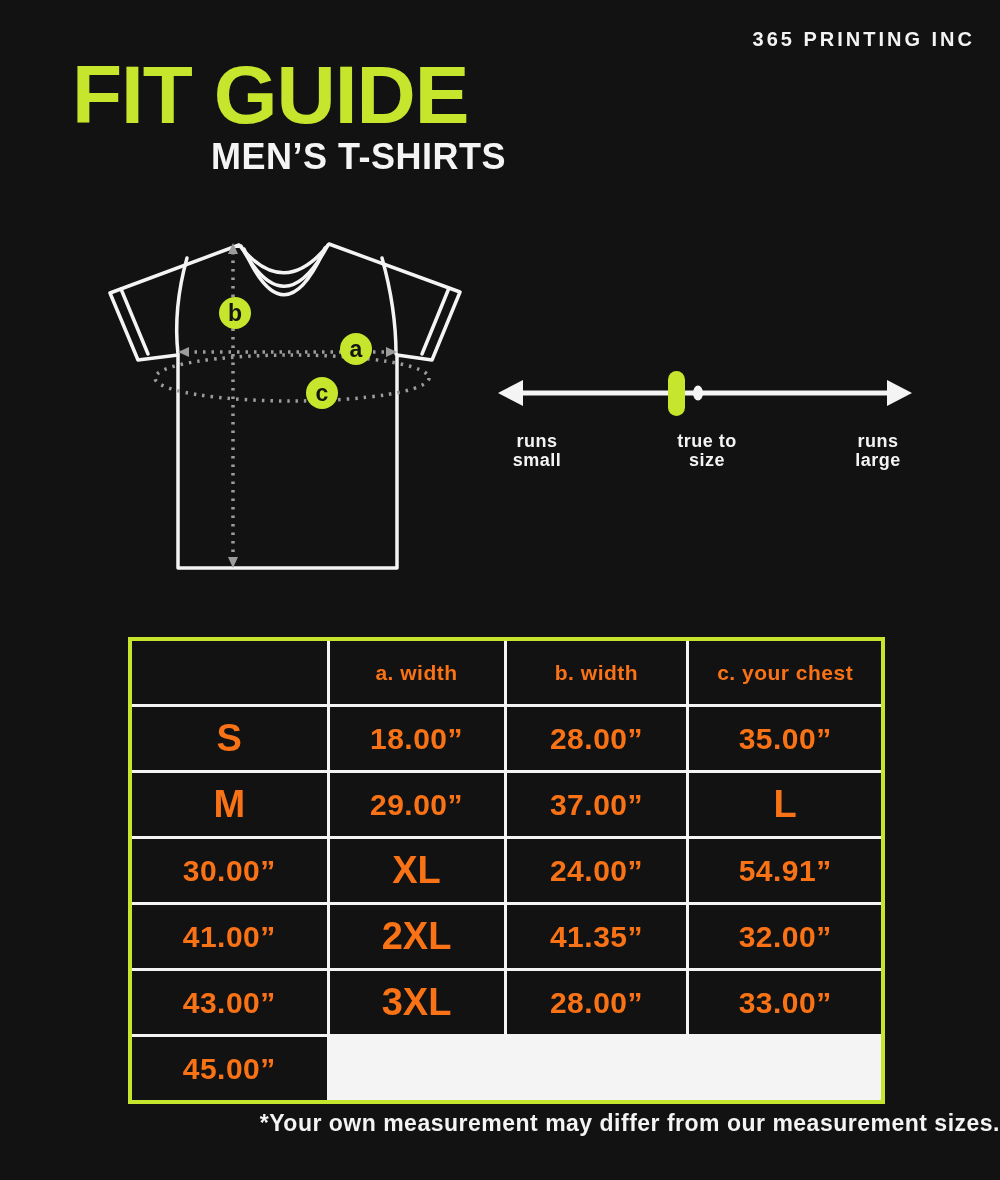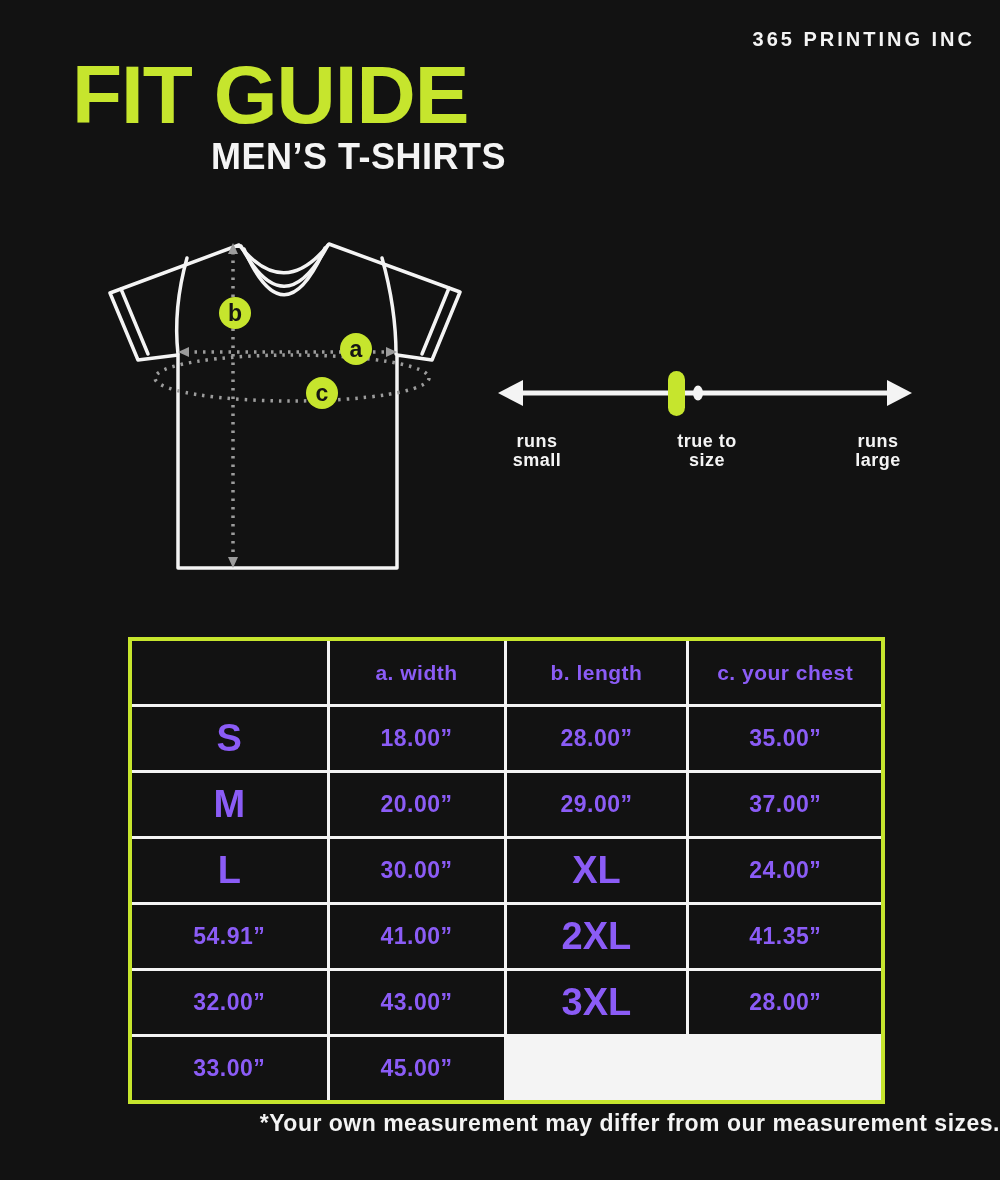--- a/index.html
+++ b/index.html
@@ -45,25 +45,25 @@
     border:4px solid var(--accent,#c6e52d); box-sizing:border-box; background:var(--bg,#121212);
   }
   .grid {
     display:grid; width:100%; height:100%;
     grid-template-columns:199fr 178fr 184fr 196fr;
     grid-template-rows:repeat(7, 1fr);
     gap:3px; background:#f4f4f4;
   }
   .cell {
     background:var(--bg,#121212); display:flex; align-items:center; justify-content:center;
-    color:#8b5cf6; text-align:center;
+    color:#f97316; text-align:center;
   }
   .cell.h    { font-size:21px; letter-spacing:0.5px; }
   .cell.size { font-size:38px; }
-  .cell.val  { font-size:23px; letter-spacing:0.5px; }
+  .cell.val  { font-size:30px; letter-spacing:0.5px; }
 
   .footnote {
     position:absolute; top:1110px; left:0; width:1000px; text-align:right;
     font-size:23px; letter-spacing:0.5px; color:#f4f4f4;
   }
 </style>
 </head>
 <body>
 
 <div class="page">
@@ -115,30 +115,29 @@
     <text class="scale-label" x="217" y="97">true to</text>
     <text class="scale-label" x="217" y="116">size</text>
     <text class="scale-label" x="388" y="97">runs</text>
     <text class="scale-label" x="388" y="116">large</text>
   </svg>
 
   <div class="chart">
     <div class="grid">
       <div class="cell h"></div>
       <div class="cell h">a. width</div>
-      <div class="cell h">b. length</div>
+      <div class="cell h">b. width</div>
       <div class="cell h">c. your chest</div>
 
       <div class="cell size">S</div>
       <div class="cell val">18.00”</div>
       <div class="cell val">28.00”</div>
       <div class="cell val">35.00”</div>
 
       <div class="cell size">M</div>
-      <div class="cell val">20.00”</div>
       <div class="cell val">29.00”</div>
       <div class="cell val">37.00”</div>
 
       <div class="cell size">L</div>
       <div class="cell val">30.00”</div>
 
       <div class="cell size">XL</div>
       <div class="cell val">24.00”</div>
       <div class="cell val">54.91”</div>
       <div class="cell val">41.00”</div>

